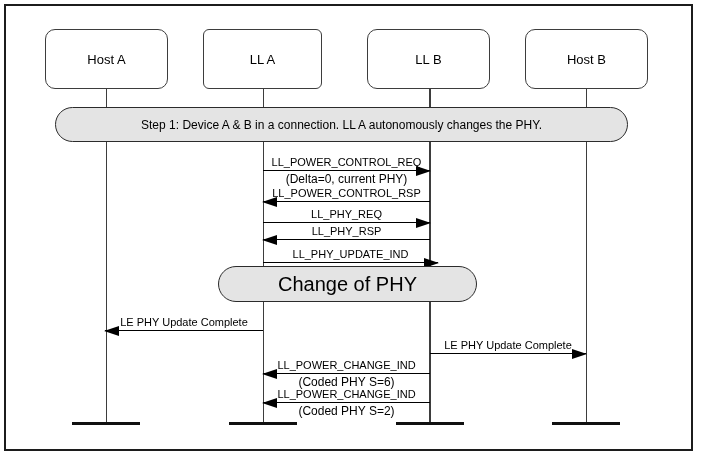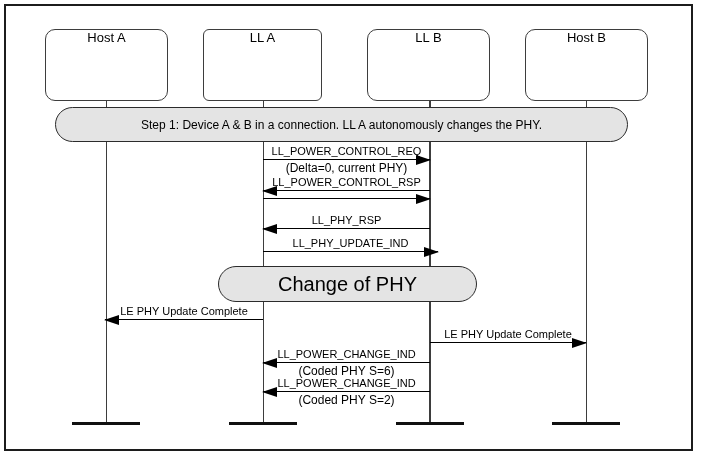--- a/index.html
+++ b/index.html
@@ -20,26 +20,27 @@
     position: absolute;
     left: 4px; top: 4px;
     width: 689px; height: 447px;
     border: 2px solid #1c1c1c;
     box-sizing: border-box;
     background: #ffffff;
   }
   .participant {
     position: absolute;
     top: 29px;
-    height: 72px;
+    height: 60px;
     box-sizing: border-box;
     border: 1.5px solid #3d3d3d;
     border-radius: 10px;
     background: #ffffff;
     display: flex;
+    align-items: center;
     justify-content: center;
     font-size: 13px;
     z-index: 4;
   }
   .lifeline {
     position: absolute;
     top: 88px;
     height: 336px;
     width: 1.5px;
     background: #3d3d3d;
@@ -84,20 +85,21 @@
   .msg {
     position: absolute;
     z-index: 3;
   }
   .msg .lbl {
     text-align: center;
     font-size: 11px;
     line-height: 13px;
     height: 13px;
     white-space: nowrap;
+    margin-top: 11px;
   }
   .msg .line {
     position: relative;
     height: 0;
     border-top: 1.5px solid #000000;
     margin-top: 1px;
   }
   .msg .sub {
     text-align: center;
     font-size: 12px;
@@ -166,20 +168,21 @@
   </div>
 
   <div class="msg" style="left:263px; top:176px; width:167px;">
     <div class="lbl">LL_POWER_CONTROL_RSP</div>
     <div class="line">
       <span class="arrow left"></span>
     </div>
   </div>
 
   <div class="msg" style="left:263px; top:197px; width:167px;">
+    <div class="lbl">LL_PHY_REQ</div>
     <div class="line">
       <span class="arrow right"></span>
     </div>
   </div>
 
   <div class="msg" style="left:263px; top:214px; width:167px;">
     <div class="lbl">LL_PHY_RSP</div>
     <div class="line">
       <span class="arrow left"></span>
     </div>

